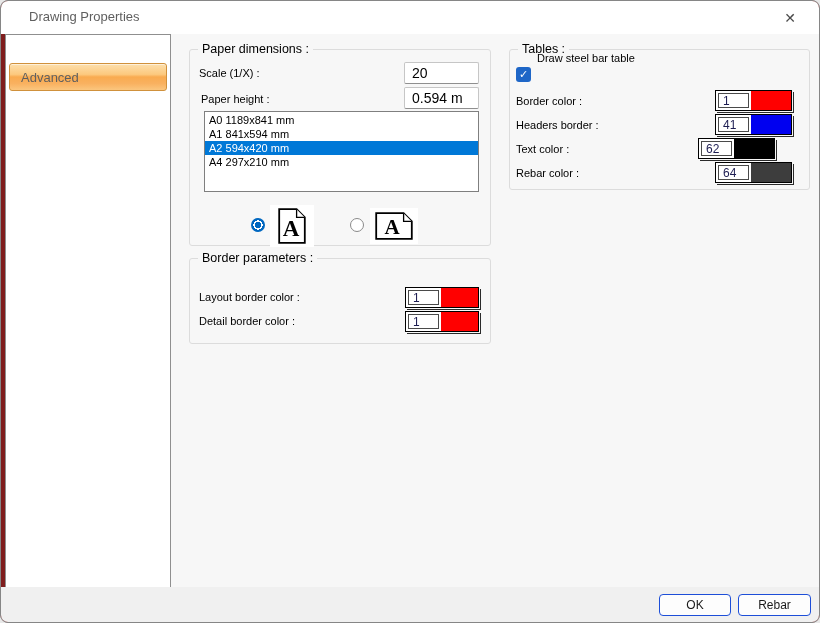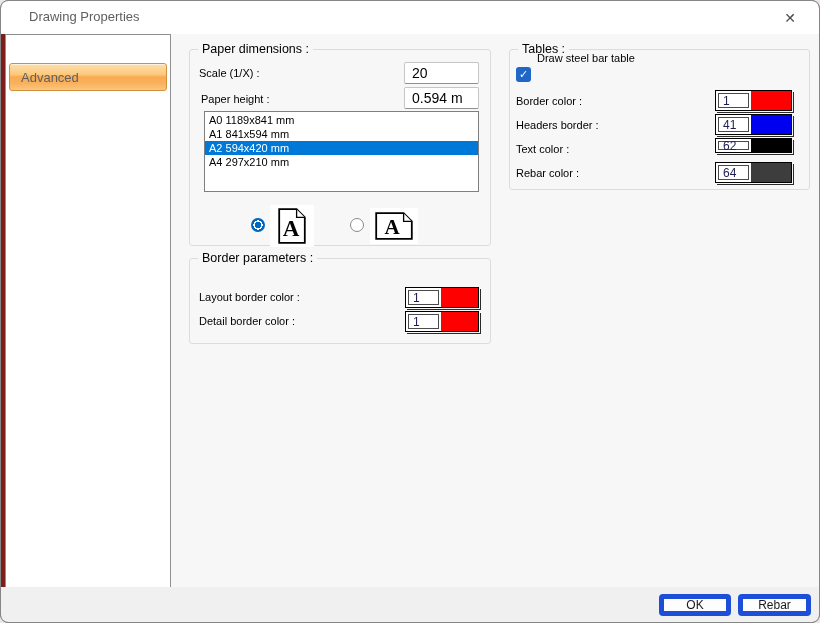--- a/index.html
+++ b/index.html
@@ -47,21 +47,21 @@
   .icon-patch { position:absolute; background:#ffffff; display:flex; align-items:center; justify-content:center; }
   
   .ctl { position:absolute; background:#fff; border:1px solid #000; box-shadow:1px 1px 0 0 #f7f7f7, 2px 2px 0 0 #2a2a2a; }
   .ctl-num { position:absolute; left:2px; top:2px; bottom:2px; width:31px; background:#fff; border:1px solid #4a4a4a; font-size:12px; color:#1d1d52; padding-left:4px; display:flex; align-items:center; }
   .ctl-color { position:absolute; left:35px; top:0; right:0; bottom:0; }
   
   .checkbox { position:absolute; width:15px; height:15px; background:#1e66c7; border-radius:3px; color:#fff; font-size:11px; display:flex; align-items:center; justify-content:center; }
   
   .footer { position:absolute; left:0; right:0; bottom:0; height:35px; background:#f0f0f0; }
   .btn {
-    position:absolute; top:7px; height:22px; background:#fdfdfd; border:5px solid #1d4ed8;
+    position:absolute; top:7px; height:22px; background:#fdfdfd; border:1px solid #1d4ed8;
     border-radius:4px; font-size:12px; color:#1a1a1a; display:flex; align-items:center; justify-content:center;
     font-family:"Liberation Sans","DejaVu Sans",sans-serif;
   }
   .btn-ok { left:658px; width:72px; }
   .btn-cancel { left:737px; width:73px; }
   svg text { font-family:"Liberation Serif","DejaVu Serif",serif; }
 </style>
 </head>
 <body>
 
@@ -137,21 +137,21 @@
         <span class="ctl-color" style="background: rgb(255, 0, 0);"></span>
       </div>
 
       <span class="lbl" style="left:6px; top:69px;">Headers border :</span>
       <div class="ctl" style="left:205px; top:64px; width:77px; height:21px;">
         <span class="ctl-num">41</span>
         <span class="ctl-color" style="background: rgb(0, 0, 240);"></span>
       </div>
 
       <span class="lbl" style="left:6px; top:93px;">Text color :</span>
-      <div class="ctl" style="left:205px; top:88px; width:77px; height:15px;">
+      <div class="ctl" style="left:188px; top:88px; width:77px; height:21px;">
         <span class="ctl-num">62</span>
         <span class="ctl-color" style="background: rgb(0, 0, 0);"></span>
       </div>
 
       <span class="lbl" style="left:6px; top:117px;">Rebar color :</span>
       <div class="ctl" style="left:205px; top:112px; width:77px; height:21px;">
         <span class="ctl-num">64</span>
         <span class="ctl-color" style="background: rgb(61, 61, 61);"></span>
       </div>
     </div>

